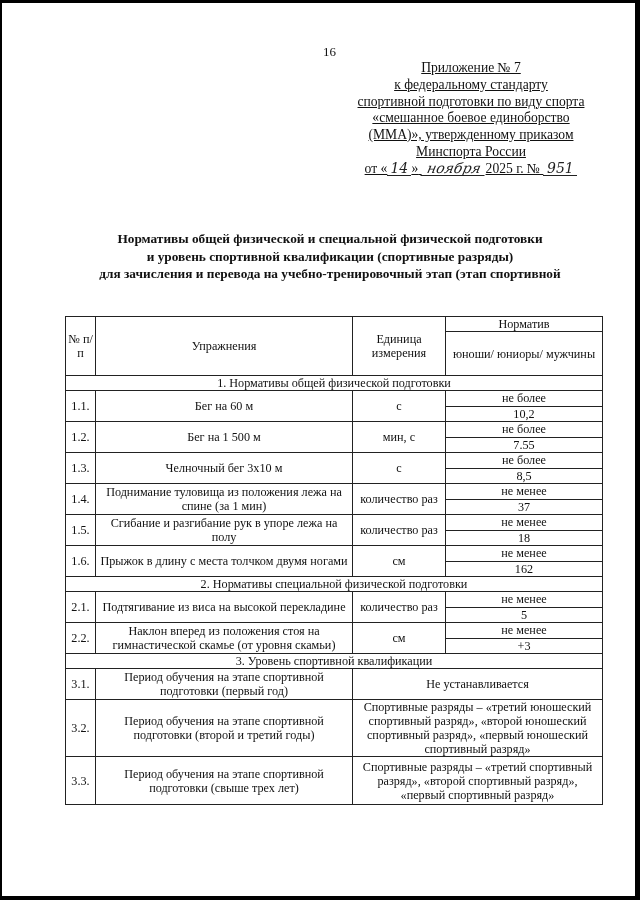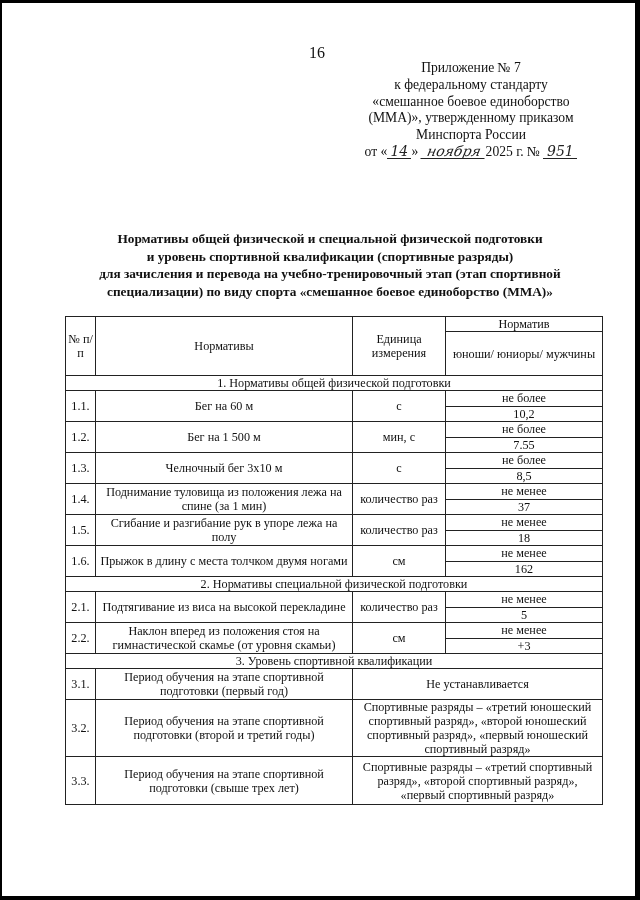--- a/index.html
+++ b/index.html
@@ -7,25 +7,25 @@
     width: 640px; height: 900px; position: relative; overflow: hidden;
     background: #ffffff;
     font-family: "Liberation Serif", "DejaVu Serif", serif;
     color: #111;
   }
   .frame-top { position: absolute; left: 0; top: 0; width: 640px; height: 3px; background: #000; }
   .frame-bottom { position: absolute; left: 0; bottom: 0; width: 640px; height: 4px; background: #000; }
   .frame-left { position: absolute; left: 0; top: 0; width: 2px; height: 900px; background: #000; }
   .frame-right { position: absolute; right: 0; top: 0; width: 5px; height: 900px; background: #000; }
 
-  .page-number { position: absolute; left: 309px; top: 44px; font-size: 16px; }
+  .page-number { position: absolute; left: 323px; top: 44px; font-size: 13px; }
 
   .appendix {
     position: absolute; left: 340px; top: 60px; width: 262px;
-    text-align: center; font-size: 13.6px; line-height: 16.8px;
+    text-align: center; font-size: 13.6px; line-height: 16.8px; text-decoration: underline;
   }
   .appendix .line { display: block; white-space: nowrap; }
   .date-line { position: relative; }
   .hand {
     font-family: "DejaVu Serif", serif; font-style: italic;
     font-size: 14px; color: #222; display: inline-block;
     border-bottom: 1px solid #222; line-height: 14px;
   }
   .hand.day { width: 24px; }
   .hand.month { width: 64px; transform: skewX(-12deg); }
@@ -67,44 +67,44 @@
 <div class="frame-top"></div>
 <div class="frame-bottom"></div>
 <div class="frame-left"></div>
 <div class="frame-right"></div>
 
 <div class="page-number">16</div>
 
 <div class="appendix">
   <span class="line">Приложение № 7</span>
   <span class="line">к федеральному стандарту</span>
+  <span class="line">спортивной подготовки по виду спорта</span>
   <span class="line">«смешанное боевое единоборство</span>
   <span class="line">(ММА)», утвержденному приказом</span>
   <span class="line">Минспорта России</span>
   <span class="line date-line"><span>от «</span><span class="hand day">14</span><span>»</span> <span class="hand month">ноября</span><span>2025 г. №</span> <span class="hand num">951</span></span>
 </div>
 
 <div class="title">
   <span class="line">Нормативы общей физической и специальной физической подготовки</span>
   <span class="line">и уровень спортивной квалификации (спортивные разряды)</span>
   <span class="line">для зачисления и перевода на учебно-тренировочный этап (этап спортивной</span>
-  <span class="line">специализации) по виду спорта «смешанное боевое единоборство (ММА)»</span>
 </div>
 
 <table class="norms">
   <colgroup>
       <col class="c-num">
       <col class="c-ex">
       <col class="c-unit">
       <col class="c-norm">
     </colgroup>
   <tbody>
       <tr class="h1">
     <td rowspan="2">№ п/п</td>
-    <td rowspan="2">Нормативы</td>
+    <td rowspan="2">Упражнения</td>
     <td rowspan="2">Единица измерения</td>
     <td>Норматив</td>
   </tr>
   <tr class="h2">
     <td>юноши/ юниоры/ мужчины</td>
   </tr>
 
   <tr class="sec">
         <td colspan="4">1. Нормативы общей физической подготовки</td>
       </tr>

